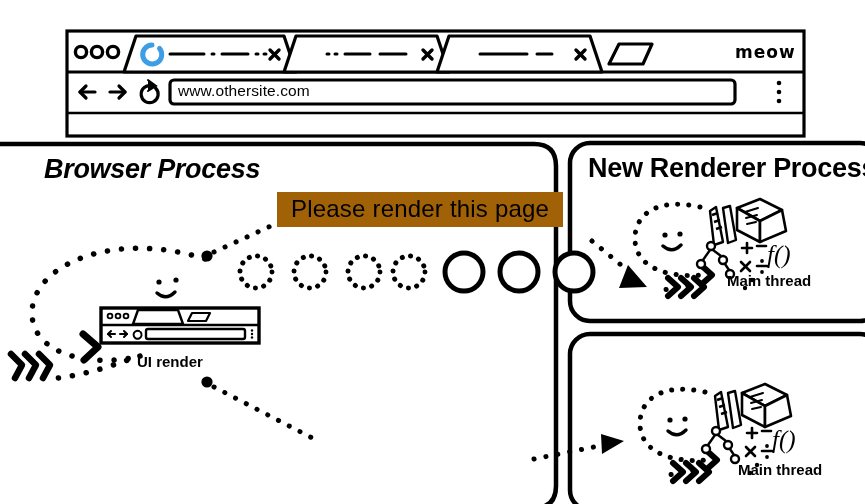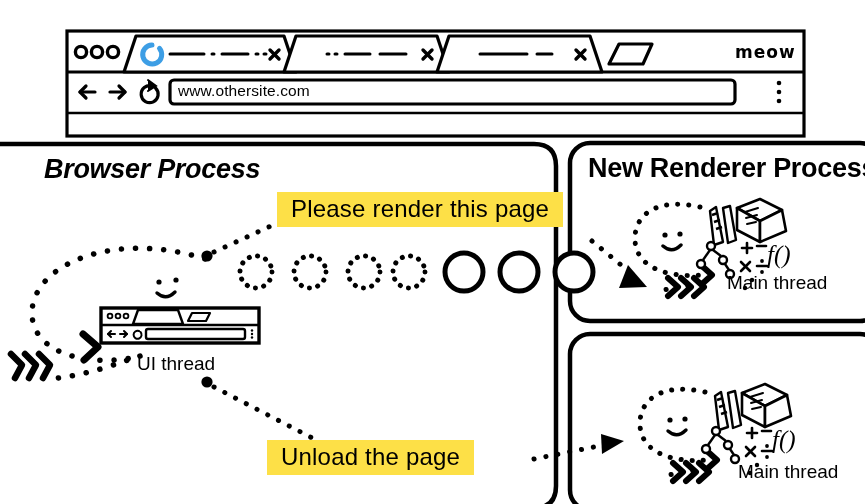--- a/index.html
+++ b/index.html
@@ -13,25 +13,25 @@
   #stage{position:absolute;left:0;top:16px;width:865px;height:502px;}
   svg#scene{position:absolute;left:0;top:0;width:865px;height:504px;}
 
   
   .tx{position:absolute;white-space:nowrap;color:#000;}
 
   .proc-title{
     font-size:27px;font-weight:700;letter-spacing:-0.3px;
   }
   .thread-label{
-    font-size:19px;font-weight:400;letter-spacing:0px;
+    font-size:15px;font-weight:700;letter-spacing:0px;
   }
   .msg{
     font-size:24px;font-weight:400;letter-spacing:0.2px;
-    background:#fde047;
+    background:#a16207;
     padding:4px 14px 6px 14px;
     line-height:1.05;
   }
   .meow{
     font-size:17px;font-weight:700;letter-spacing:1px;
     font-family:"DejaVu Sans", sans-serif;
   }
   .urltext{
     font-size:15.5px;font-weight:400;letter-spacing:0.1px;
   }
@@ -355,23 +355,22 @@
 
 <div class="tx urltext" style="left:178px;top:66px;" title="Search or type URL">www.othersite.com</div>
 
 <div class="tx proc-title" style="left:44px;top:138px;font-style:italic;">Browser Process</div>
 
 <div class="tx proc-title" style="left:588px;top:137px;">New Renderer Process</div>
 
 
 <div class="tx msg" style="left:277px;top:176px;">Please render this page</div>
 
-<div class="tx msg" style="left:267px;top:424px;">Unload the page</div>
-
-<div class="tx thread-label" style="left:137px;top:337px;">UI thread</div>
+
+<div class="tx thread-label" style="left:137px;top:337px;">UI render</div>
 
 <div class="tx thread-label" style="left:727px;top:256px;">Main thread</div>
 
 <div class="tx thread-label" style="left:738px;top:445px;">Main thread</div>
 
 <div class="tx" style="left:767px;top:225px;font-size:25px;font-style:italic;font-family:'Liberation Serif',serif;">f()</div>
 <div class="tx" style="left:772px;top:410px;font-size:25px;font-style:italic;font-family:'Liberation Serif',serif;">f()</div>
 
 </div>
 

